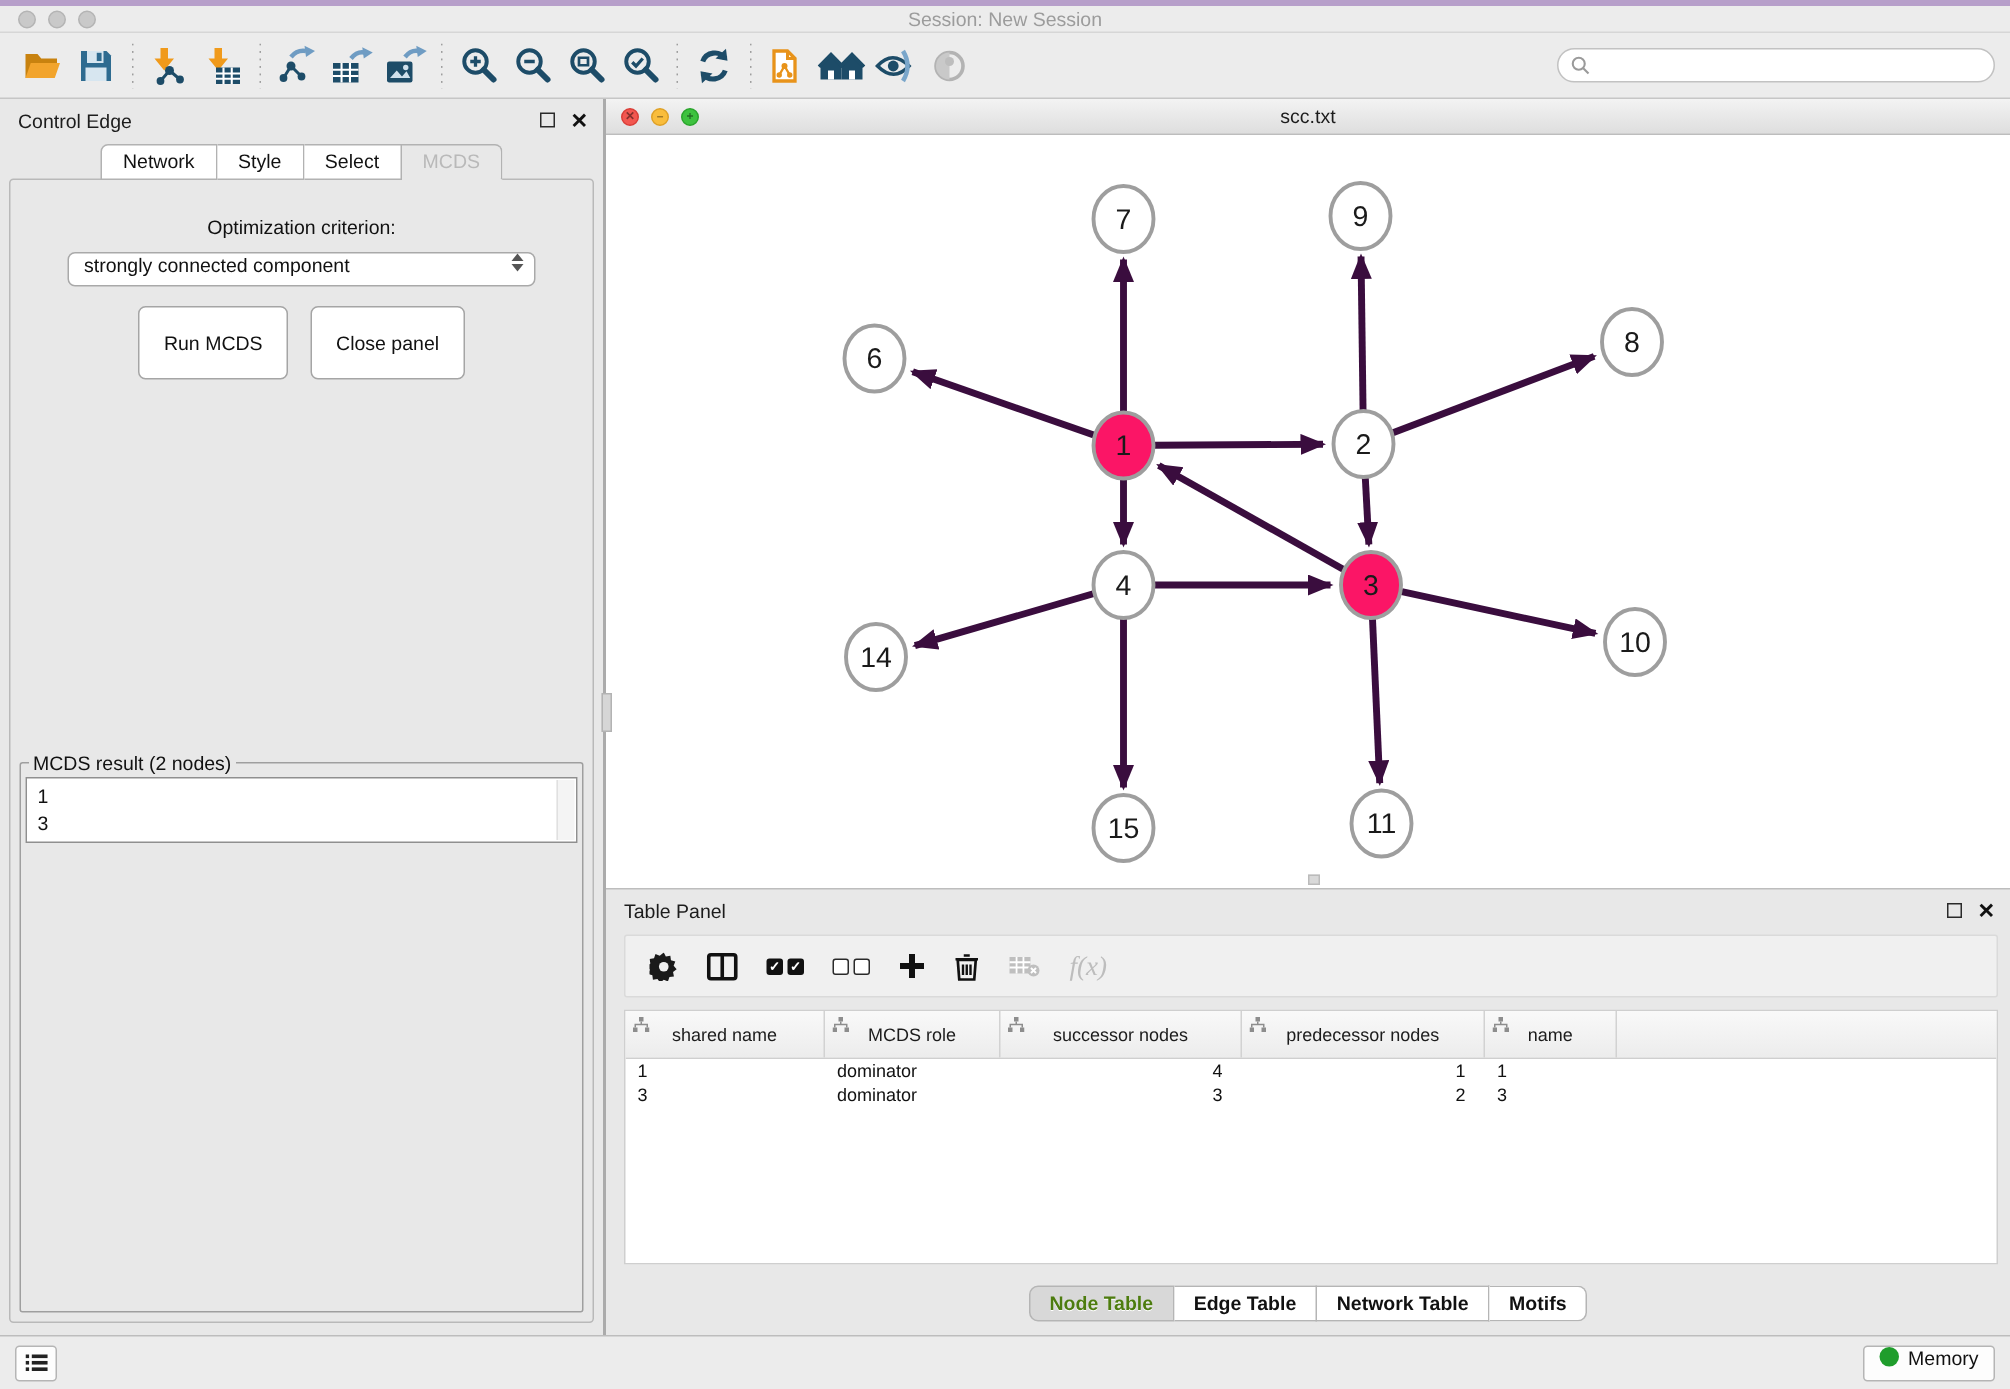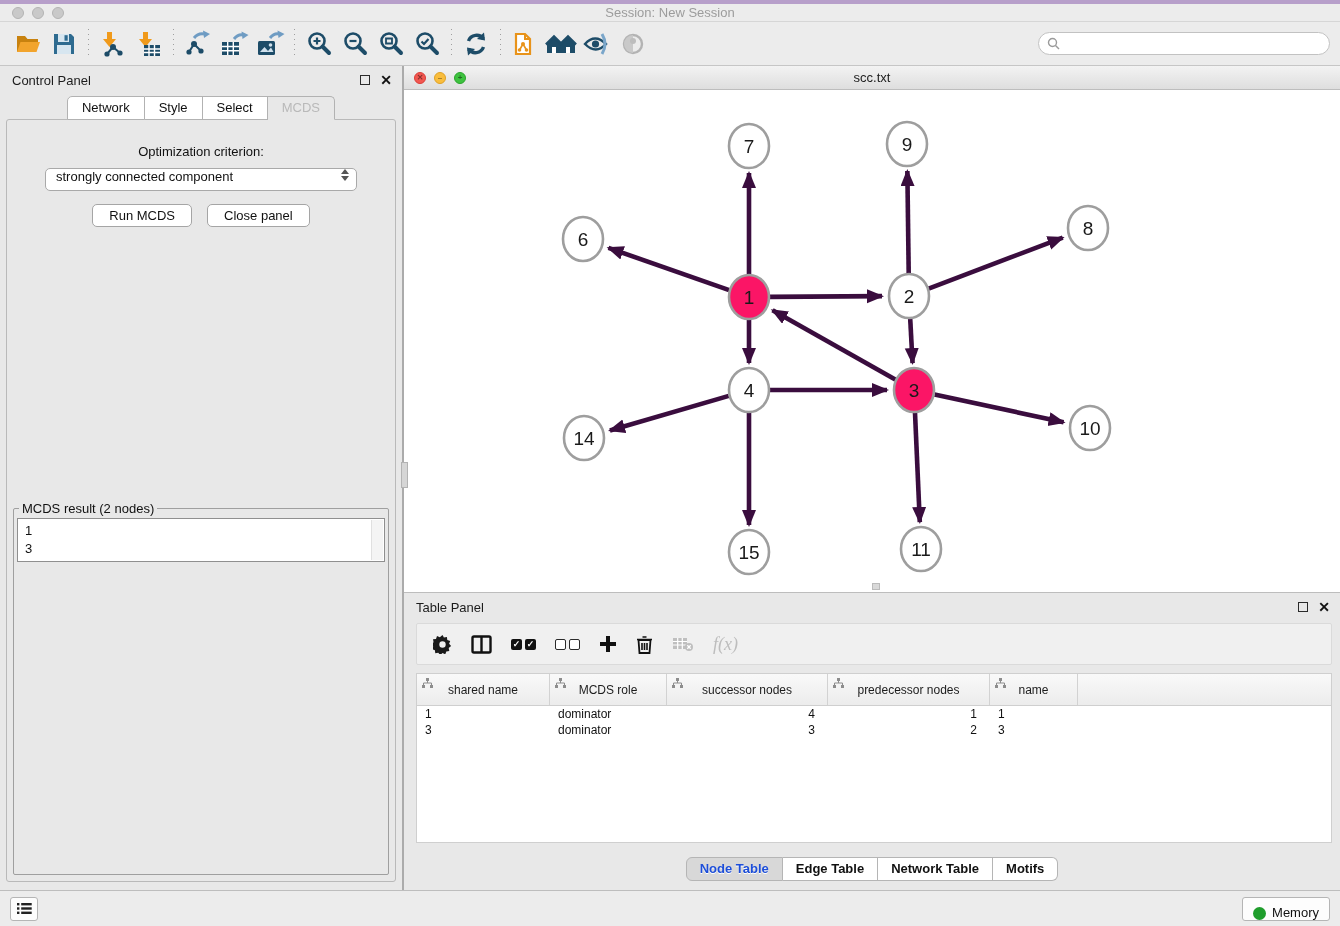--- a/index.html
+++ b/index.html
@@ -54,21 +54,21 @@
                 display:flex; flex-direction:column; min-height:0; }
   .opt-label { text-align:center; margin-top:24px; font-size:13px; color:#111; }
   .dropdown { margin:9px auto 0; width:312px; height:23px; background:#fff; border:1px solid #a9a9a9;
               border-radius:5px; display:flex; padding:0 7px 0 10px; font-size:13px; color:#111; }
   .dropdown .dd-label { flex:1; }
   .dd-chevrons { display:flex; flex-direction:column; gap:2px; }
   .dd-chevrons i { display:block; width:0; height:0; border-left:4px solid transparent; border-right:4px solid transparent; }
   .dd-chevrons i.up { border-bottom:5px solid #555; }
   .dd-chevrons i.down { border-top:5px solid #555; }
   .btn-row { display:flex; justify-content:center; gap:15px; margin-top:13px; }
-  .btn { background:#fff; border:1px solid #a5a5a5; border-radius:5px; padding:3px 16px; font-size:13px; color:#111; }
+  .btn { background:#fff; border:1px solid #a5a5a5; border-radius:5px; padding:16px 16px; font-size:13px; color:#111; }
 
   .result-fieldset { margin:auto 6px 6px; height:374px; border:1px solid #9f9f9f; border-radius:2px;
                      display:flex; flex-direction:column; padding:2px 3px 3px; }
   .result-fieldset legend { font-size:13px; color:#111; padding:0 3px; margin-left:2px; }
   .result-box { flex:1; background:#fff; border:1px solid #8f8f8f; position:relative; overflow:hidden; }
   .result-box pre { font-family:"Liberation Sans", sans-serif; font-size:13px; color:#111; padding:3px 7px; line-height:18px; }
   .result-scroll { position:absolute; top:1px; right:1px; bottom:1px; width:12px; background:#f4f4f4; border-left:1px solid #e0e0e0; }
 
   
   .right-col { flex:1; display:flex; flex-direction:column; min-width:0; }
@@ -99,29 +99,29 @@
   .trow { display:flex; height:16px; align-items:center; font-size:12px; color:#111; }
   .td { overflow:hidden; white-space:nowrap; }
   .td.left { padding-left:8px; text-align:left; }
   .td.right { padding-right:13px; text-align:right; }
 
   .tp-tabs { margin:auto auto 9px; display:flex; }
   .tp-tab { padding:3px 13px 4px; font-size:13px; font-weight:bold; background:#fff; border:1px solid #b5b5b5;
             border-left-width:0; color:#111; }
   .tp-tab:first-child { border-left-width:1px; border-radius:6px 0 0 6px; }
   .tp-tab:last-child { border-radius:0 6px 6px 0; }
-  .tp-tab.active { background:#d8d8d8; color:#1d4ed8; text-shadow:0 1px 0 #fff; }
+  .tp-tab.active { background:#d8d8d8; color:#4d7c0f; text-shadow:0 1px 0 #fff; }
 
   
   .statusbar { height:36px; background:#ececec; border-top:1px solid #bdbdbd; display:flex; align-items:center;
                padding:0 10px; }
   .list-btn { width:28px; height:24px; background:#fdfdfd; border:1px solid #b5b5b5; border-radius:3px;
               display:flex; align-items:center; justify-content:center; }
   .memory-btn { margin-left:auto; height:24px; background:#fdfdfd; border:1px solid #b5b5b5; border-radius:3px;
-                display:flex; align-items:flex-end; gap:6px; padding:0 10px; font-size:13px; color:#111; }
+                display:flex; align-items:flex-start; gap:6px; padding:0 10px; font-size:13px; color:#111; }
   .mem-dot { width:13px; height:13px; border-radius:50%; background:#1f9d2c; }
 </style>
 </head>
 <body>
 
 <div class="window">
 
   <div class="accent-strip"></div>
 
   <div class="titlebar">
@@ -272,21 +272,21 @@
           <path d="M8.5 8.5 L12 12" stroke="#9a9a9a" stroke-width="1.4"></path>
         </svg>
       <input placeholder="" style="">
     </div>
   </div>
 
   <div class="main">
 
     <div class="control-panel">
       <div class="panel-header">
-        <span>Control Panel</span>
+        <span>Control Edge</span>
         <span class="spacer"></span>
         <span class="float-icon"></span>
         <span class="close-icon">✕</span>
       </div>
       <div class="cp-tabs" id="cp-tabs">
           <div class="cp-tab">Network</div>
           <div class="cp-tab">Style</div>
           <div class="cp-tab">Select</div>
           <div class="cp-tab active">MCDS</div>
         </div>

